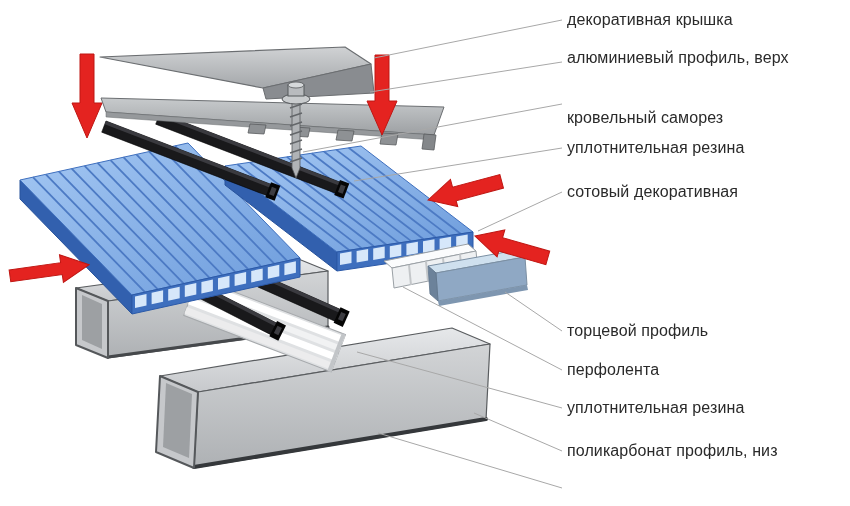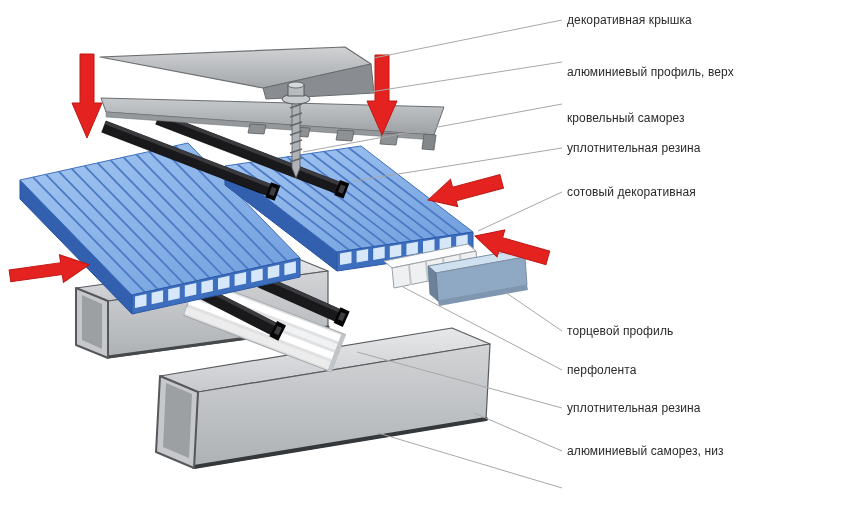--- a/index.html
+++ b/index.html
@@ -1,21 +1,21 @@
 <!DOCTYPE html>
 <html><head>
 <meta charset="utf-8">
 <style>
   html,body{margin:0;padding:0;background:#fff;}
   .stage{position:relative;width:850px;height:506px;background:#fff;overflow:hidden;
          font-family:"Liberation Sans", sans-serif;}
   .scene{position:absolute;left:0;top:0;}
   .labels{position:absolute;left:0;top:0;width:850px;height:506px;pointer-events:none;}
   .part-label{position:absolute;left:567px;height:20px;line-height:20px;
-              font-size:12px;color:#2a2a2a;white-space:nowrap;letter-spacing:0.1px;}
+              font-size:16px;color:#2a2a2a;white-space:nowrap;letter-spacing:0.1px;}
 </style>
 </head>
 <body>
 
 <div class="stage">
 
 <svg class="scene" width="850" height="506" viewBox="0 0 850 506" xmlns="http://www.w3.org/2000/svg">
   <defs>
     <linearGradient id="gTubeTop" x1="0" y1="0" x2="0" y2="1">
       <stop offset="0" stop-color="#e6e8ea"></stop>
@@ -220,23 +220,23 @@
     <line x1="562" y1="331" x2="505" y2="292"></line>
     <line x1="562" y1="370" x2="403" y2="287"></line>
     <line x1="562" y1="408" x2="357" y2="352"></line>
     <line x1="562" y1="451" x2="474" y2="413"></line>
     <line x1="562" y1="488" x2="378" y2="433"></line>
   </g>
 </svg>
 
 <div class="labels">
   <div class="part-label" style="top:10px">декоративная крышка</div>
-  <div class="part-label" style="top:62px">алюминиевый профиль, верх</div>
+  <div class="part-label" style="top:48px">алюминиевый профиль, верх</div>
   <div class="part-label" style="top:108px">кровельный саморез</div>
   <div class="part-label" style="top:138px">уплотнительная резина</div>
   <div class="part-label" style="top:182px">сотовый декоративная</div>
   <div class="part-label" style="top:360px">перфолента</div>
   <div class="part-label" style="top:321px">торцевой профиль</div>
   <div class="part-label" style="top:398px">уплотнительная резина</div>
-  <div class="part-label" style="top:441px">алюминиевый саморез, низ</div>
+  <div class="part-label" style="top:441px">поликарбонат профиль, низ</div>
 </div>
 
 </div>
 
 </body></html>

